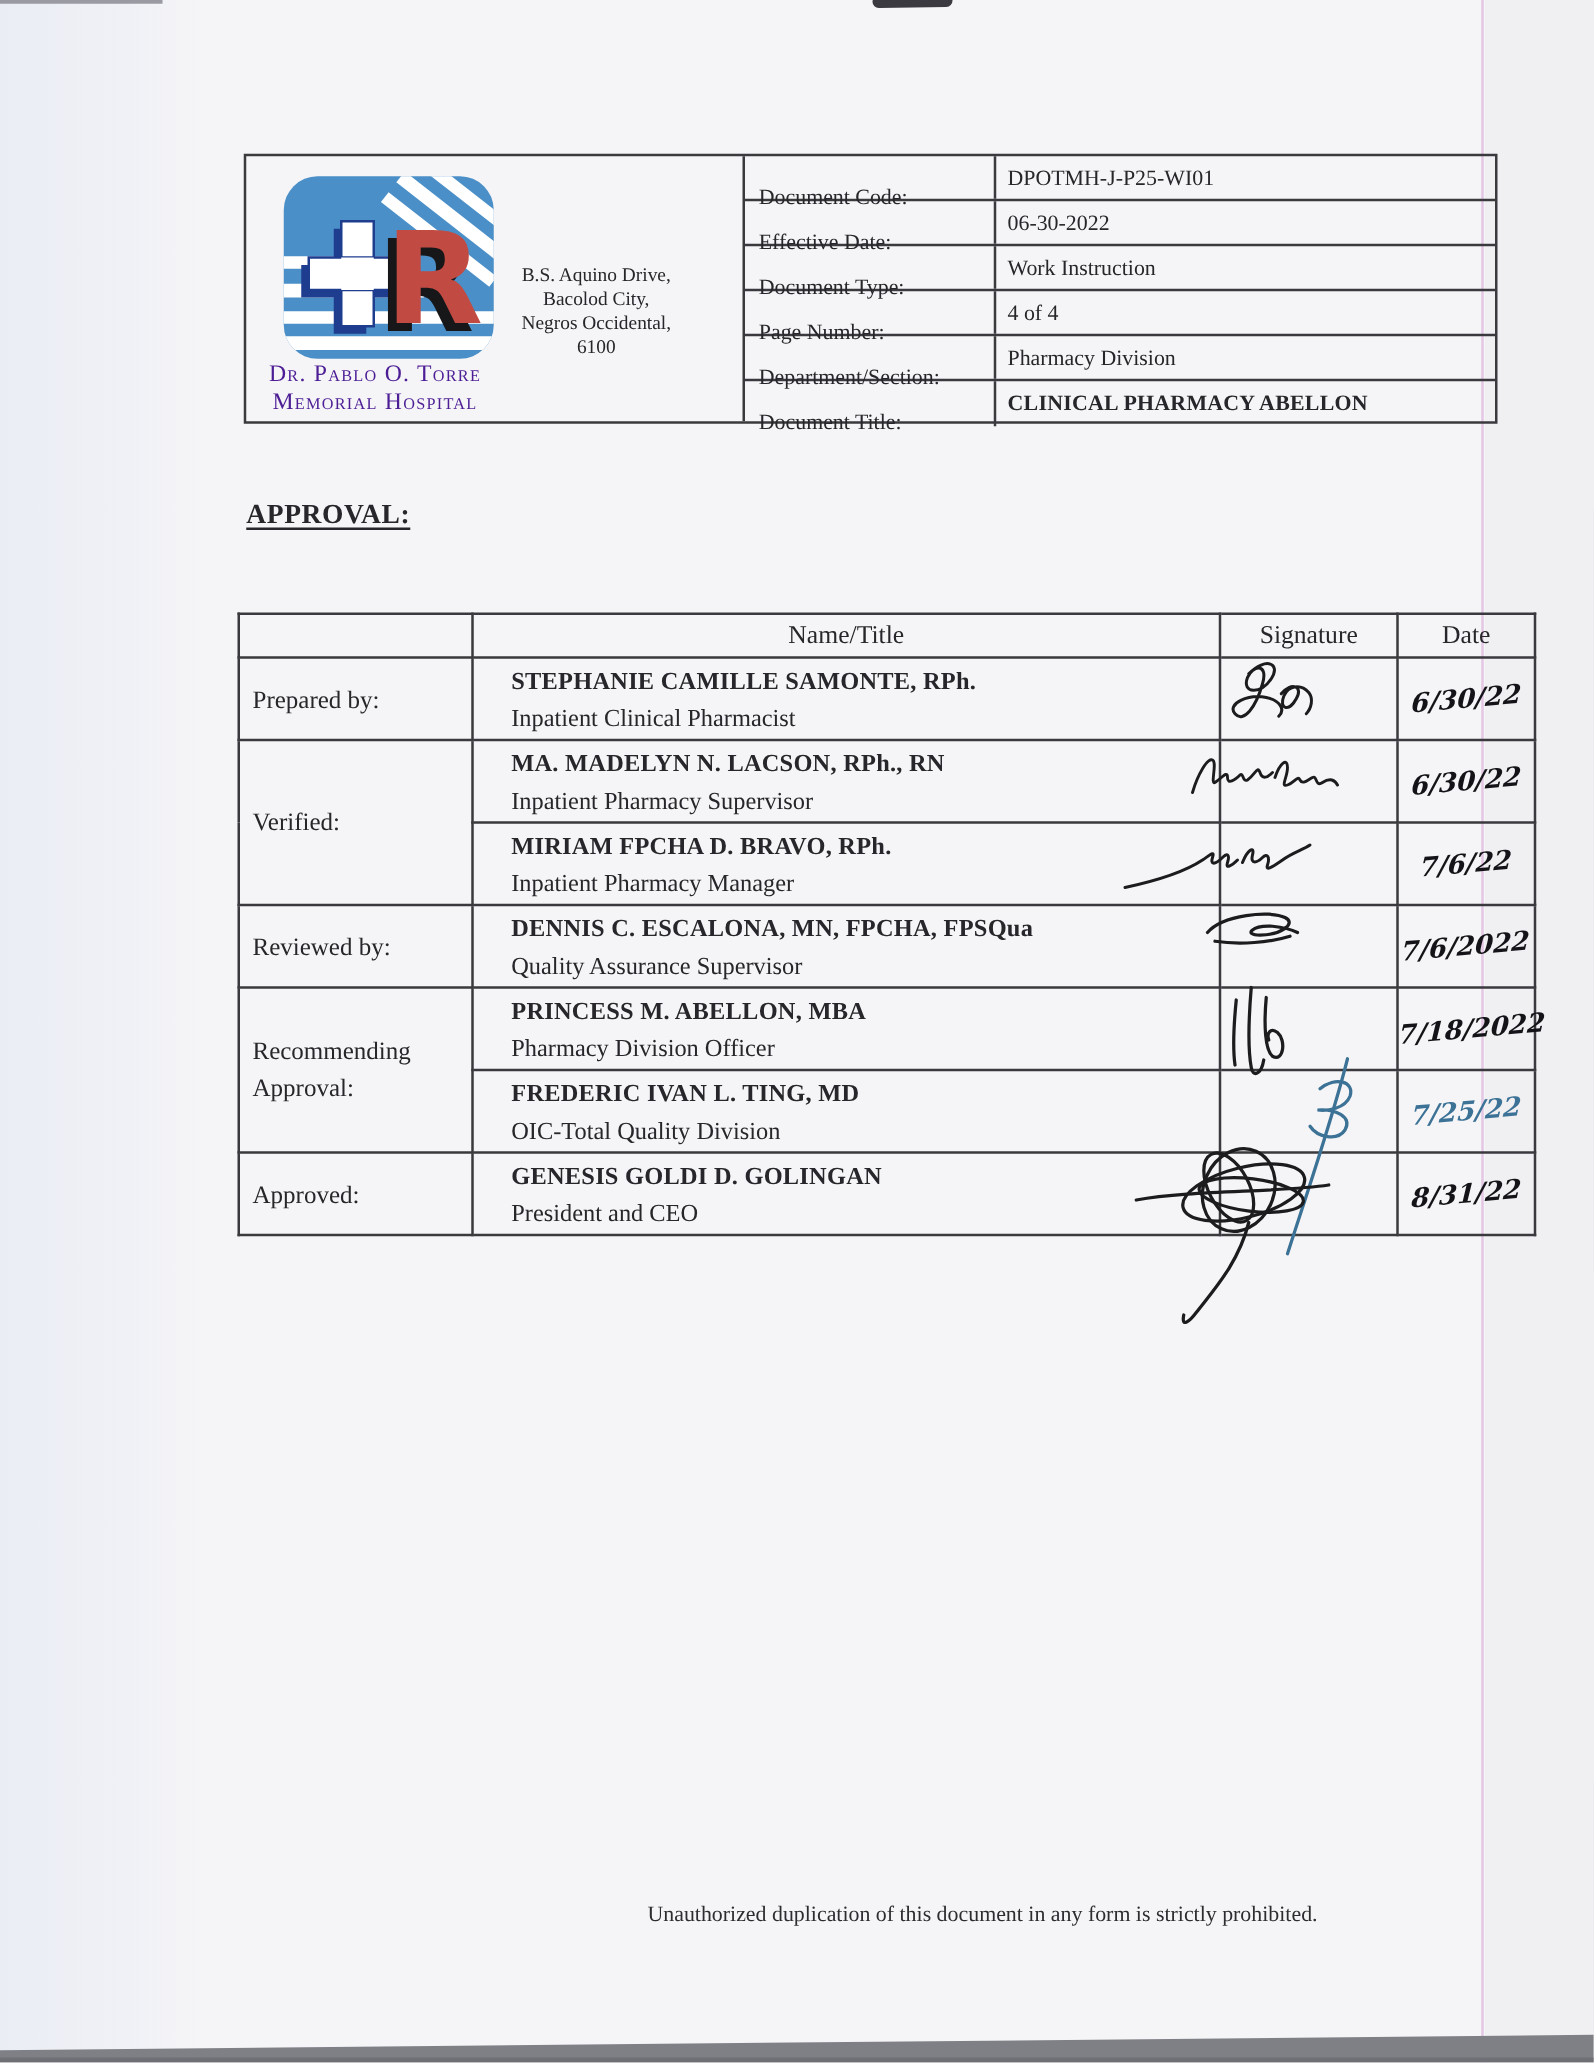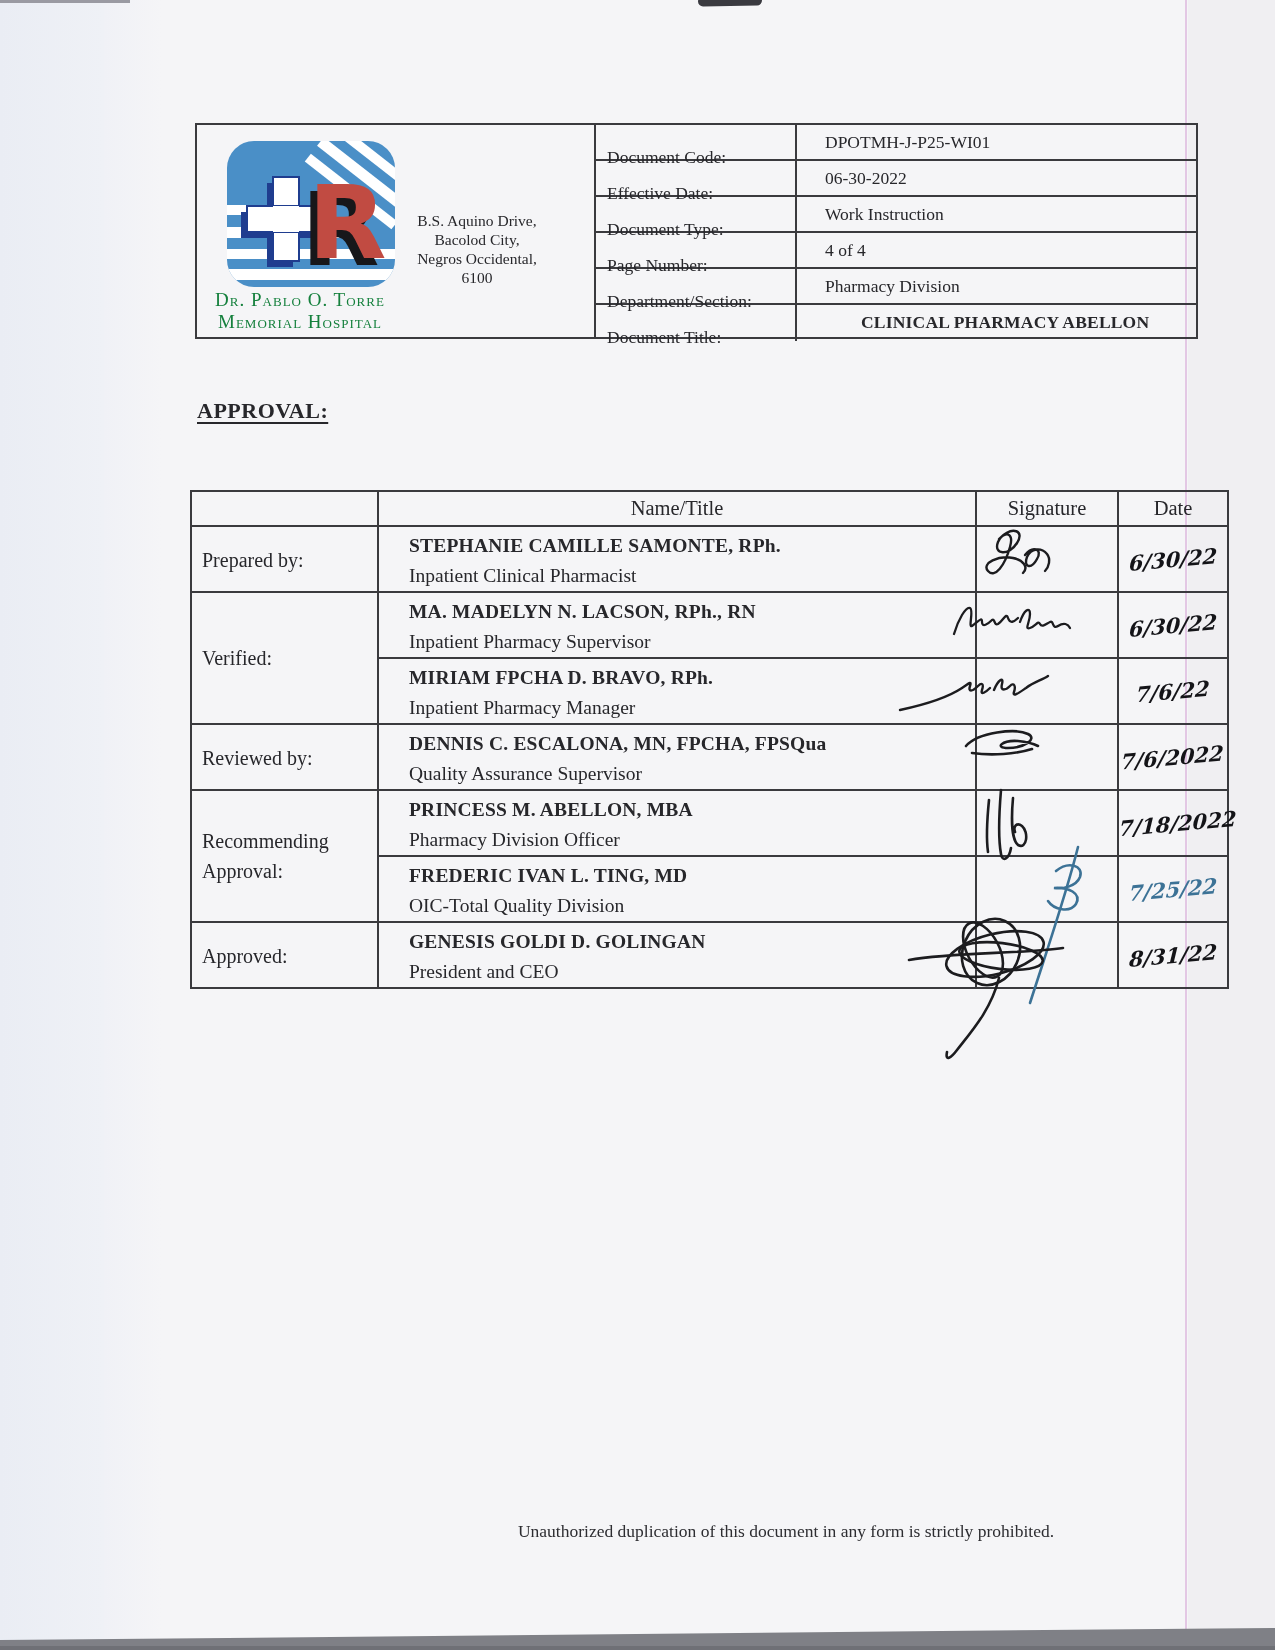--- a/index.html
+++ b/index.html
@@ -24,30 +24,30 @@
   .bottom-edge { position:absolute; left:-12px; top:1634px; width:1300px; height:28px;
                  background:#7f8086; transform:rotate(-0.55deg); }
   .bottom-under{ position:absolute; left:0; top:1646px; width:100%; height:4px; background:#6f7076; }
 
   
   .header-box { position:absolute; left:195px; top:123px; width:1003px; height:216px;
                 border:2px solid #3a3a3e; display:flex; background:transparent; }
   .logo-cell  { position:relative; width:397px; height:100%; }
   .logo-svg   { position:absolute; left:28px; top:14px; }
   .hospital-name { position:absolute; left:0px; top:164px; width:206px; text-align:center;
-                   font-variant:small-caps; font-size:19px; letter-spacing:1px; color:#15803d;
+                   font-variant:small-caps; font-size:19px; letter-spacing:1px; color:#4c1d95;
                    line-height:22px; }
   .address    { position:absolute; left:200px; top:86px; width:160px; text-align:center;
                 font-size:15.5px; line-height:19px; white-space:pre-line; }
   .meta-table { flex:1; border-left:2px solid #3a3a3e; display:flex; flex-direction:column; }
   .meta-row   { display:flex; height:36px; border-bottom:2px solid #3a3a3e; }
-  .meta-row:last-child { border-bottom:none;gap:36px; }
+  .meta-row:last-child { border-bottom:none; }
   .meta-label { width:201px; border-right:2px solid #3a3a3e; padding:22px 0 0 11px;
                 font-size:17.5px; }
-  .meta-value { flex:1; padding:7px 0 0 28px; font-size:17.5px; }
+  .meta-value { flex:1; padding:7px 0 0 9px; font-size:17.5px; }
   .meta-row.bold-value .meta-value { font-weight:bold; letter-spacing:.2px; }
 
   
   .approval-heading { position:absolute; left:197px; top:398px; font-size:22px; font-weight:bold;
                       letter-spacing:.5px; text-decoration:underline;
                       text-decoration-thickness:2px; text-underline-offset:4px; }
 
   
   table.approval { position:absolute; left:190px; top:490px; width:1037px;
                    border-collapse:collapse; table-layout:fixed; font-size:20px; }

